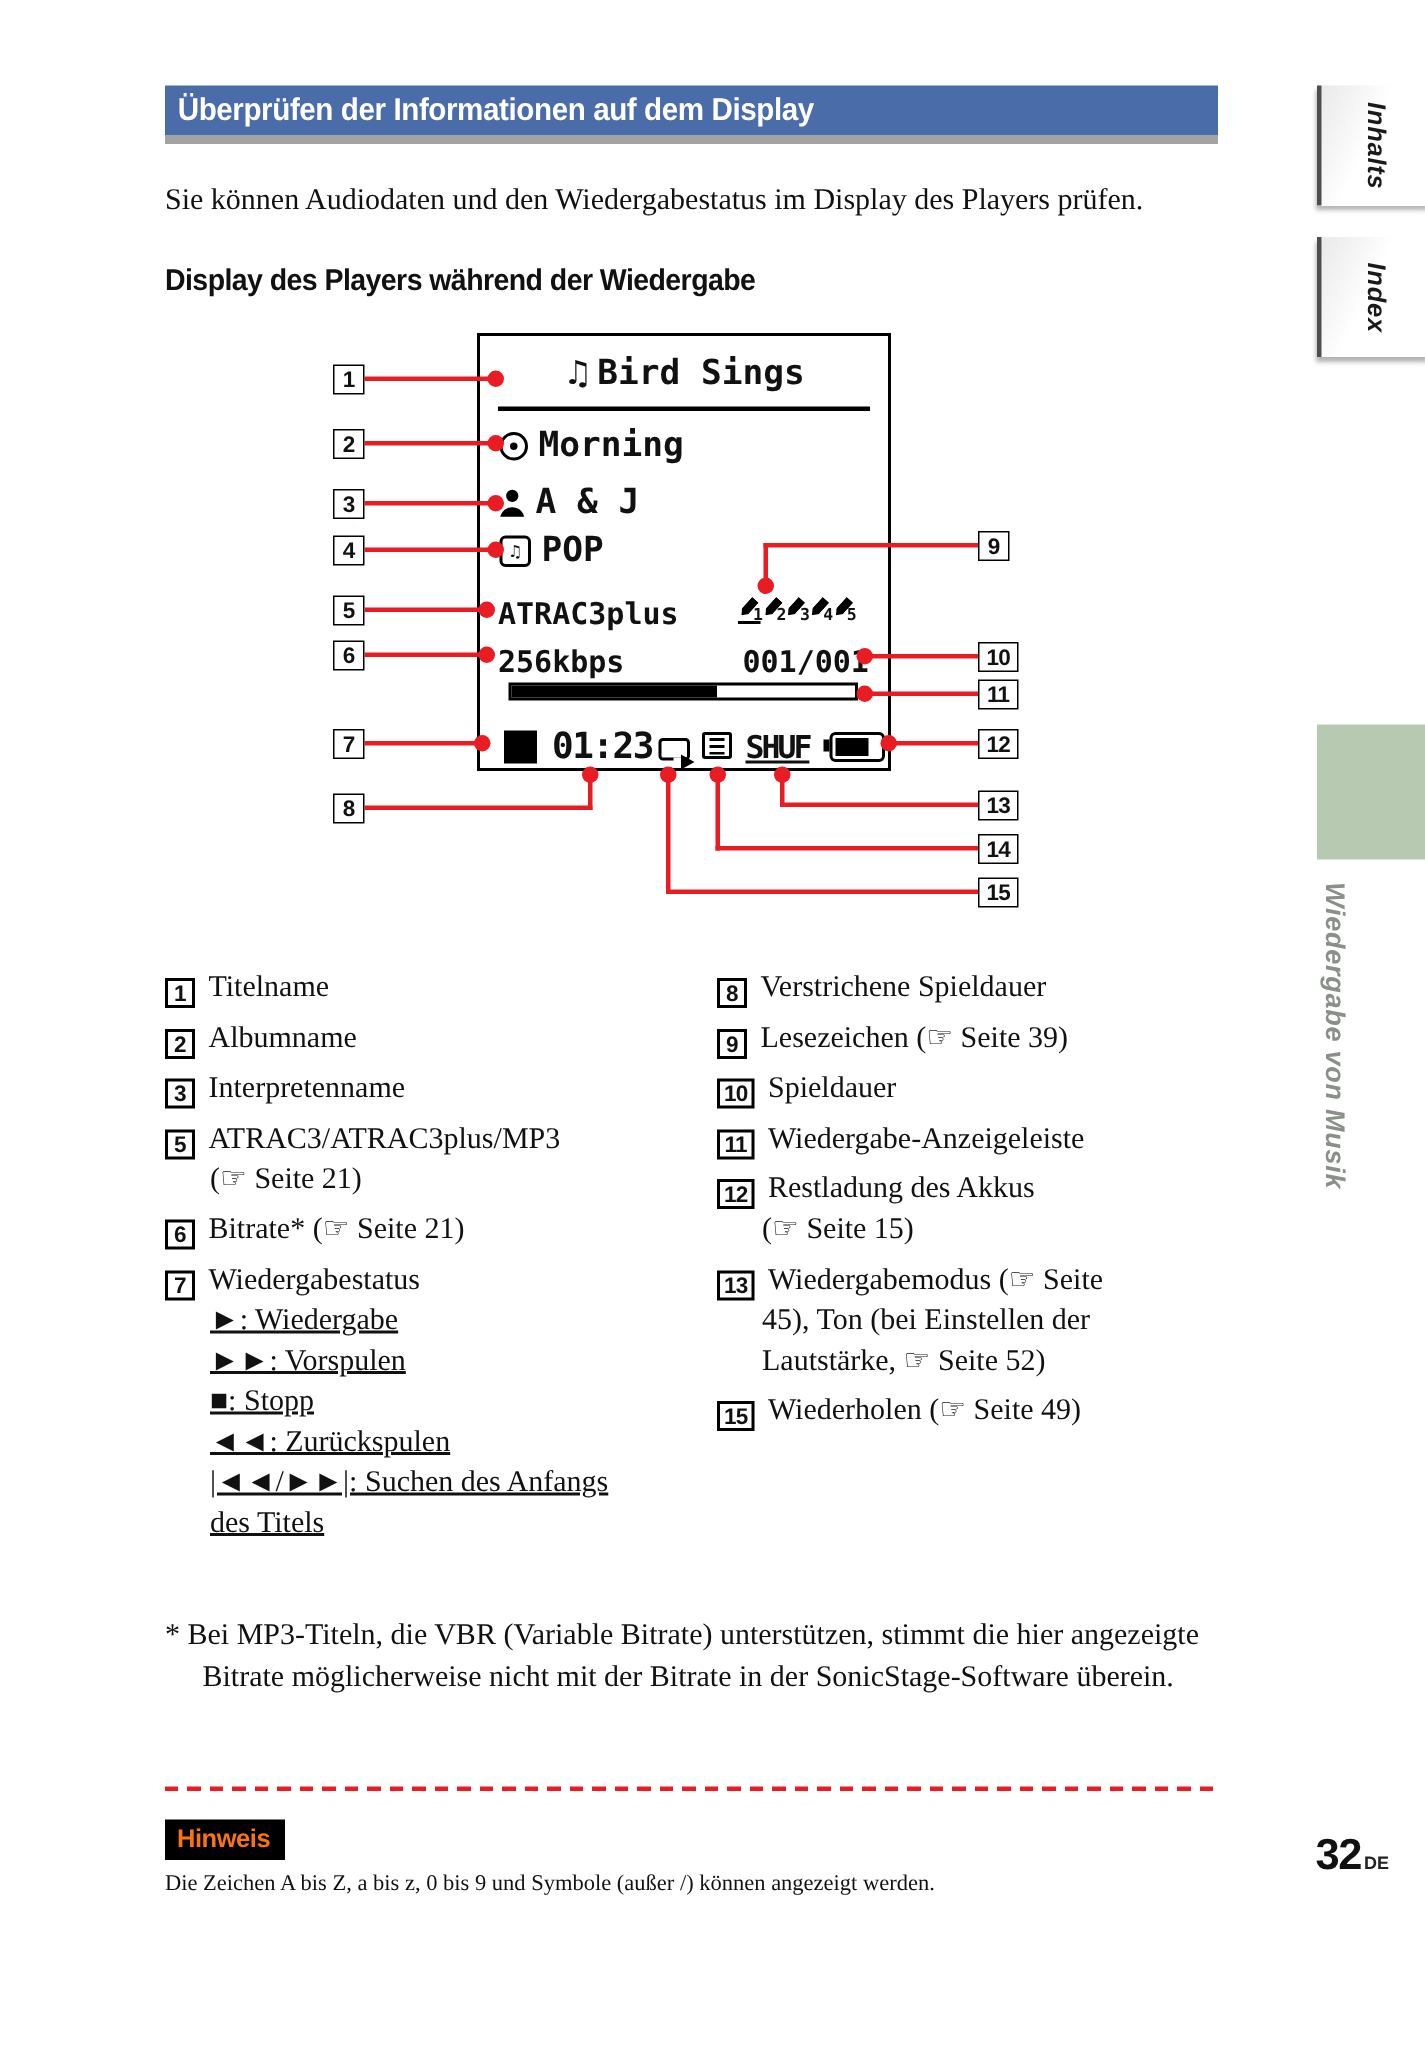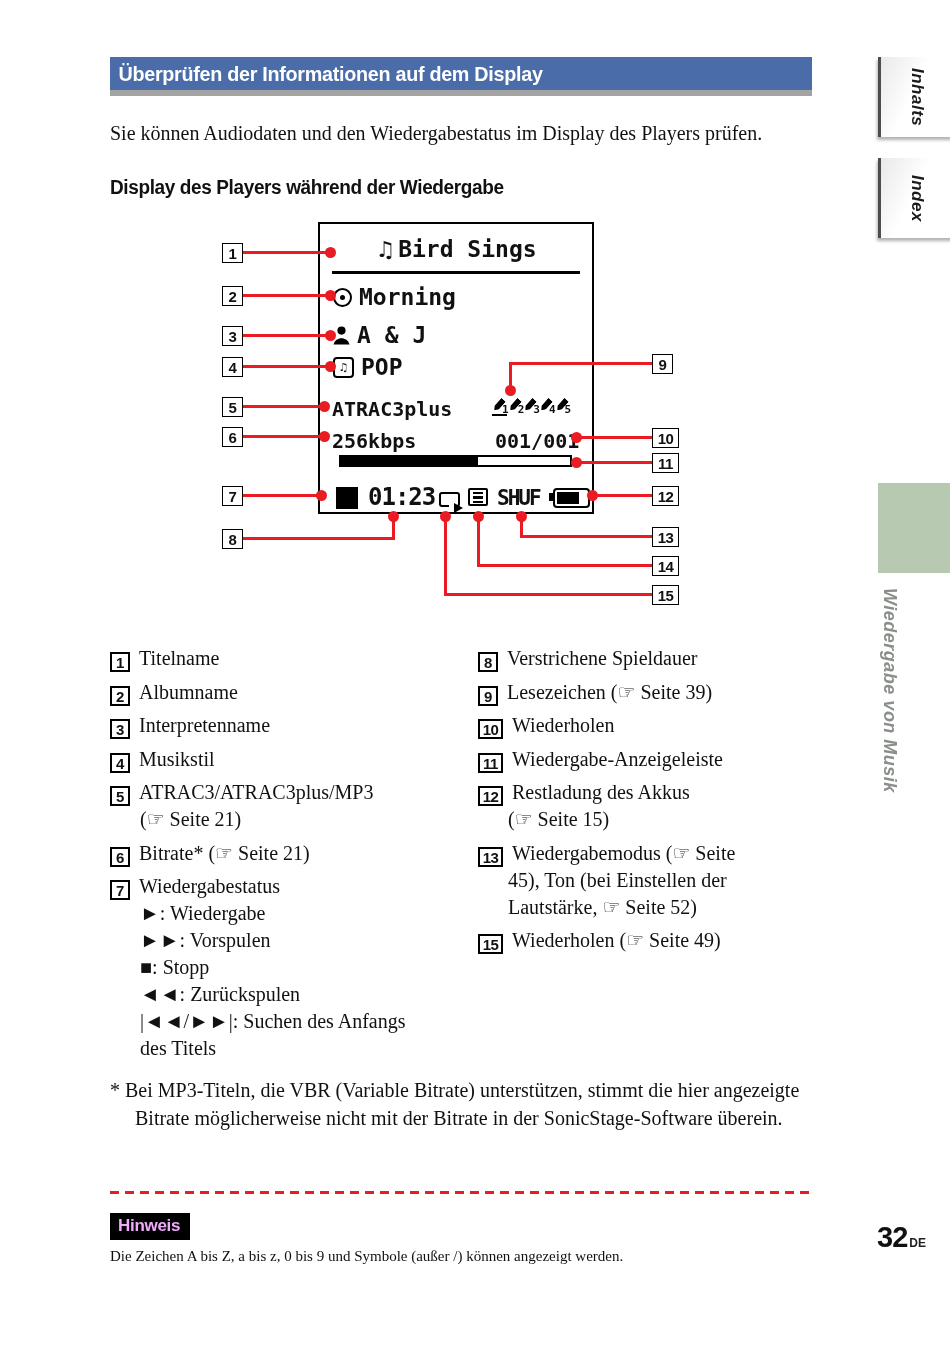--- a/index.html
+++ b/index.html
@@ -41,48 +41,48 @@
   .stopsq{position:absolute;left:16px;top:263px;width:22px;height:22px;background:#000;}
   .dtime{position:absolute;left:48px;top:259px;font:bold 24px "DejaVu Sans Mono",monospace;letter-spacing:-1px;}
   .rep{position:absolute;left:119px;top:268px;width:17px;height:11px;border:2.5px solid #000;border-radius:3px;}
   .rep i{position:absolute;right:1px;bottom:-4px;width:8px;height:4px;background:#fff;}
   .rep::after{content:"";position:absolute;right:-5px;bottom:-8px;width:0;height:0;
        border-left:9px solid #000;border-top:5.5px solid transparent;border-bottom:5.5px solid transparent;}
   .lst{position:absolute;left:148px;top:264px;width:16px;height:14px;border:2.5px solid #000;border-radius:2px;
        display:flex;align-items:center;justify-content:center;}
   .lst i{display:block;width:10px;height:11px;
        background:repeating-linear-gradient(to bottom,#000 0 2px,transparent 2px 4.5px);}
-  .shuf{position:absolute;left:177px;top:262px;font:bold 21px "DejaVu Sans Mono",monospace;letter-spacing:-2px;}
+  .shuf{position:absolute;left:177px;top:262px;font:bold 21px "DejaVu Sans Mono",monospace;letter-spacing:-2px;text-decoration:underline;}
   .bat{position:absolute;left:233px;top:264px;width:33px;height:16px;border:2.5px solid #000;border-radius:4px;}
   .bat::before{content:"";position:absolute;left:-6px;top:3px;width:3.5px;height:8px;background:#000;}
   .bat i{position:absolute;left:2px;top:2px;bottom:2px;width:22px;background:#000;}
 
   
   .ln{position:absolute;background:#ea1c23;}
   .dot{position:absolute;width:11px;height:11px;border-radius:50%;background:#ea1c23;}
   .cb{position:absolute;width:21px;height:20px;border:1.5px solid #000;background:#fff;box-sizing:border-box;
       display:flex;align-items:center;justify-content:center;
       font:bold 15px "Liberation Sans",sans-serif;letter-spacing:-0.5px;}
   .cb.w2{width:27px;}
 
   
   .col{position:absolute;font-size:20px;line-height:27px;}
   .lrow{margin-bottom:6.5px;}
   .nbx{display:inline-block;width:20px;height:20px;border:2px solid #000;box-sizing:border-box;
       text-align:center;line-height:16px;font:bold 15px "Liberation Sans",sans-serif;
       margin-right:9px;vertical-align:-3px;letter-spacing:-0.5px;}
   .nbx.w2{width:25px;}
   .cont{padding-left:30px;}
-  .symline{padding-left:30px;}
+  .symline{padding-left:30px;text-decoration:underline;}
 
   .footnote{position:absolute;left:110px;top:1077px;width:706px;font-size:20px;line-height:27.5px;
       text-indent:-25px;padding-left:25px;}
   .dashes{position:absolute;left:110px;top:1191px;width:702px;height:3px;
       background:repeating-linear-gradient(to right,#ea1c23 0 9px,transparent 9px 15px);}
-  .notebadge{position:absolute;left:110px;top:1213px;background:#000;color:#f0abfc;
+  .notebadge{position:absolute;left:110px;top:1213px;background:#000;color:#f97316;
       font:bold 17px "Liberation Sans",sans-serif;padding:3px 10px 4px 8px;letter-spacing:-0.3px;}
   .notetext{position:absolute;left:110px;top:1243px;width:706px;font-size:15px;line-height:27.5px;}
 
   
   .tab{position:absolute;left:878px;width:72px;height:80px;
       background:linear-gradient(115deg,#e9e9e9 0%,#fff 45%);
       border-left:3px solid #4d4d4d;box-shadow:-1px 3px 3px rgba(0,0,0,0.3);
       display:flex;align-items:center;justify-content:center;cursor:pointer;}
   .tab span{writing-mode:vertical-rl;font:italic bold 17px "Liberation Sans",sans-serif;
       color:#1a1a1a;letter-spacing:0.5px;}
@@ -239,41 +239,40 @@
   <div class="cb w2" style="left:652px;top:453px;">11</div>
   <div class="cb w2" style="left:652px;top:486px;">12</div>
   <div class="cb w2" style="left:652px;top:527px;">13</div>
   <div class="cb w2" style="left:652px;top:556px;">14</div>
   <div class="cb w2" style="left:652px;top:585px;">15</div>
 
   <div class="col" style="left:110px;top:645px;width:365px;">
     <div class="lrow"><span class="nbx">1</span><span>Titelname</span></div>
     <div class="lrow"><span class="nbx">2</span><span>Albumname</span></div>
     <div class="lrow"><span class="nbx">3</span><span>Interpretenname</span></div>
-    <div class="lrow"><span class="nbx">4</span><span>Musikstil</span></div>
     <div class="lrow">
       <span class="nbx">5</span><span>ATRAC3/ATRAC3plus/MP3</span>
       <div class="cont">(☞ Seite 21)</div>
     </div>
     <div class="lrow"><span class="nbx">6</span><span>Bitrate* (☞ Seite 21)</span></div>
     <div class="lrow">
       <span class="nbx">7</span><span>Wiedergabestatus</span>
       <div class="symline">►: Wiedergabe</div>
       <div class="symline">►►: Vorspulen</div>
       <div class="symline">■: Stopp</div>
       <div class="symline">◄◄: Zurückspulen</div>
       <div class="symline">|◄◄/►►|: Suchen des Anfangs</div>
       <div class="symline">des Titels</div>
     </div>
   </div>
 
   <div class="col" style="left:478px;top:645px;width:350px;">
     <div class="lrow"><span class="nbx">8</span><span>Verstrichene Spieldauer</span></div>
     <div class="lrow"><span class="nbx">9</span><span>Lesezeichen (☞ Seite 39)</span></div>
-    <div class="lrow"><span class="nbx w2">10</span><span>Wiederholen</span></div>
+    <div class="lrow"><span class="nbx w2">10</span><span>Spieldauer</span></div>
     <div class="lrow"><span class="nbx w2">11</span><span>Wiedergabe-Anzeigeleiste</span></div>
     <div class="lrow">
       <span class="nbx w2">12</span><span>Restladung des Akkus</span>
       <div class="cont">(☞ Seite 15)</div>
     </div>
     <div class="lrow">
       <span class="nbx w2">13</span><span>Wiedergabemodus (☞ Seite</span>
       <div class="cont">45), Ton (bei Einstellen der</div>
       <div class="cont">Lautstärke, ☞ Seite 52)</div>
     </div>

